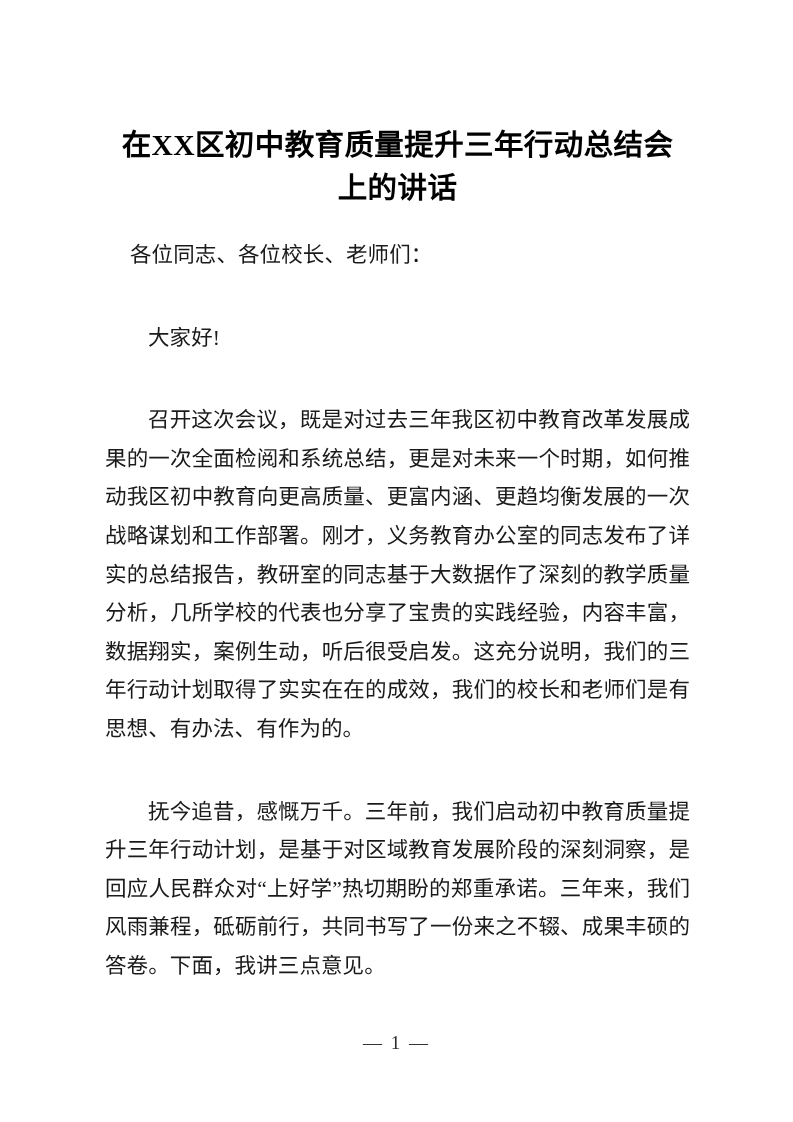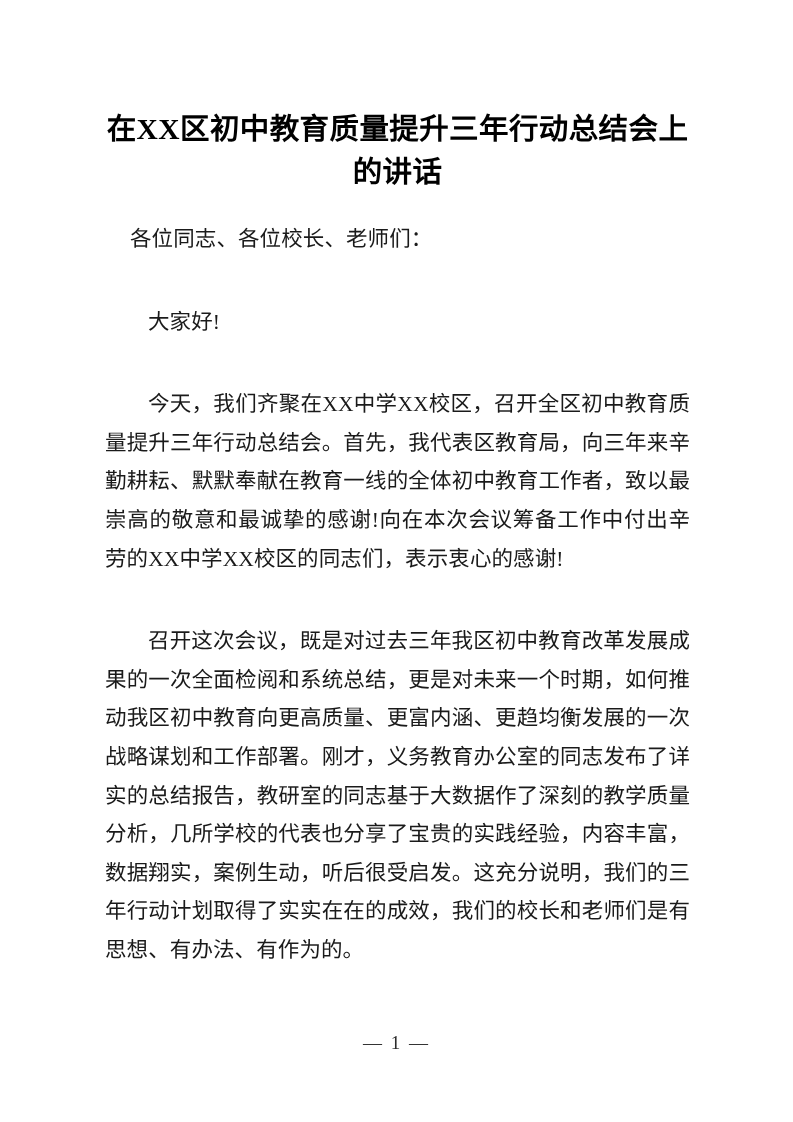--- a/index.html
+++ b/index.html
@@ -19,21 +19,21 @@
   }
 
   .doc-body {
     position: absolute;
     left: 105px;
     top: 0;
     width: 585px;
   }
 
   .doc-title {
-    margin: 0;
+    margin: 16px;
     padding-top: 108px;
     font-family: "Liberation Serif", "DejaVu Serif", serif;
     font-weight: bold;
     font-size: 29.5px;
     line-height: 43px;
     text-align: center;
     color: #000000;
     letter-spacing: 0.4px;
     white-space: pre-line;
   }
@@ -84,23 +84,23 @@
   <div class="doc-body">
 
     <h1 class="doc-title">在XX区初中教育质量提升三年行动总结会上的讲话</h1>
 
     <div class="body-block">
 
       <p class="para no-indent">各位同志、各位校长、老师们：</p>
 
       <p class="para indent">大家好!</p>
 
-      <p class="para indent">今天，我们齐聚在XX中学XX校区，召开全区初中教育质量提升三年行动总结会。首先，我代表区教育局，向三年来辛勤耕耘、默默奉献在教育一线的全体初中教育工作者，致以最崇高的敬意和最诚挚的感谢!向在本次会议筹备工作中付出辛劳的XX中学XX校区的同志们，表示衷心的感谢!</p>
 
       <p class="para indent">召开这次会议，既是对过去三年我区初中教育改革发展成果的一次全面检阅和系统总结，更是对未来一个时期，如何推动我区初中教育向更高质量、更富内涵、更趋均衡发展的一次战略谋划和工作部署。刚才，义务教育办公室的同志发布了详实的总结报告，教研室的同志基于大数据作了深刻的教学质量分析，几所学校的代表也分享了宝贵的实践经验，内容丰富，数据翔实，案例生动，听后很受启发。这充分说明，我们的三年行动计划取得了实实在在的成效，我们的校长和老师们是有思想、有办法、有作为的。</p>
 
+      <p class="para indent">抚今追昔，感慨万千。三年前，我们启动初中教育质量提升三年行动计划，是基于对区域教育发展阶段的深刻洞察，是回应人民群众对“上好学”热切期盼的郑重承诺。三年来，我们风雨兼程，砥砺前行，共同书写了一份来之不辍、成果丰硕的答卷。下面，我讲三点意见。</p>
 
     </div>
   </div>
 
   <div class="footer">— 1 —</div>
 
 </div>
 
 </body></html>

